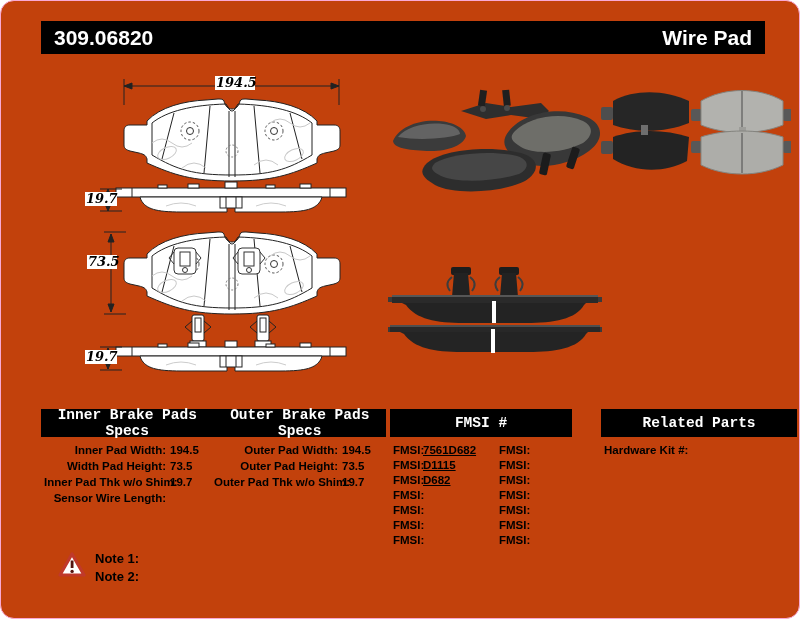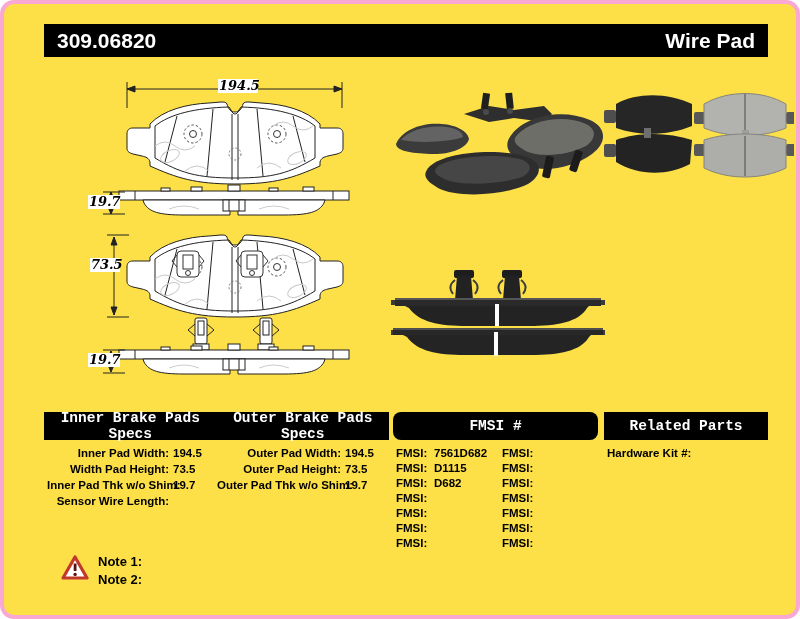--- a/index.html
+++ b/index.html
@@ -1,19 +1,19 @@
 <!DOCTYPE html>
 <html><head>
 <meta charset="utf-8">
 <style>
   html,body{margin:0;padding:0;background:#fff;}
   .page{
-    position:relative;width:800px;height:619px;background:#fde047;
+    position:relative;width:800px;height:619px;background:#c2410c;
     font-family:"Liberation Sans",sans-serif;color:#000;
-    border:4px solid #f9a8d4;border-radius:14px;box-sizing:border-box;overflow:hidden;
+    border:1px solid #f9a8d4;border-radius:14px;box-sizing:border-box;overflow:hidden;
   }
   .abs{position:absolute;}
   
   .topbar{
     left:40px;top:20px;width:724px;height:33px;background:#000;color:#fff;
     display:flex;align-items:center;justify-content:space-between;
     font-weight:bold;font-size:21px;padding:0 13px;box-sizing:border-box;
   }
   
   .dim-label{
@@ -29,21 +29,21 @@
   .thead.single{justify-content:center;}
   
   .spec-block{top:441px;}
   .spec-row{display:flex;height:16px;align-items:center;font-size:11.5px;font-weight:bold;white-space:nowrap;}
   .spec-row .lab{text-align:right;}
   .spec-row .val{margin-left:4px;text-align:left;}
   .inner-block .lab{width:122px;}
   .outer-block .lab{width:124px;}
   .fmsi-block .spec-row{height:15px;}
   .fmsi-block .lab{width:30px;text-align:left;}
-  .fmsi-block .val{margin-left:8px;}
+  .fmsi-block .val{margin-left:0;text-decoration:underline;}
   .related-block .lab{text-align:left;}
   
   .note-text{font-size:13px;font-weight:bold;line-height:18px;}
   svg{display:block;}
 </style>
 </head>
 <body>
 
 <div class="page">
 
@@ -225,24 +225,24 @@
       <rect x="2" y="62" width="210" height="2" fill="#4e4e4e"></rect>
       <path d="M12,69 L200,69 L198,71 C190,85 168,89 140,89 L74,89 C46,89 26,85 16,71 Z" fill="#242424"></path>
       <rect x="103" y="66" width="4" height="24" fill="#ffffff"></rect>
     </g>
   </svg>
 
   <div class="abs thead" style="left:40px;width:345px;">
     <span class="half">Inner Brake Pads Specs</span>
     <span class="half">Outer Brake Pads Specs</span>
   </div>
-  <div class="abs thead single" style="left:389px;width:205px;border-radius:8px;">
+  <div class="abs thead single" style="left:389px;width:182px;">
     <span>FMSI #</span>
   </div>
-  <div class="abs thead single" style="left:600px;width:164px;">
+  <div class="abs thead single" style="left:600px;width:196px;">
     <span>Related Parts</span>
   </div>
 
   <div class="abs spec-block inner-block" style="left:43px;">
 
       <div class="spec-row">
         <span class="lab">Inner Pad Width:</span>
         <span class="val">194.5</span>
       </div>
 

